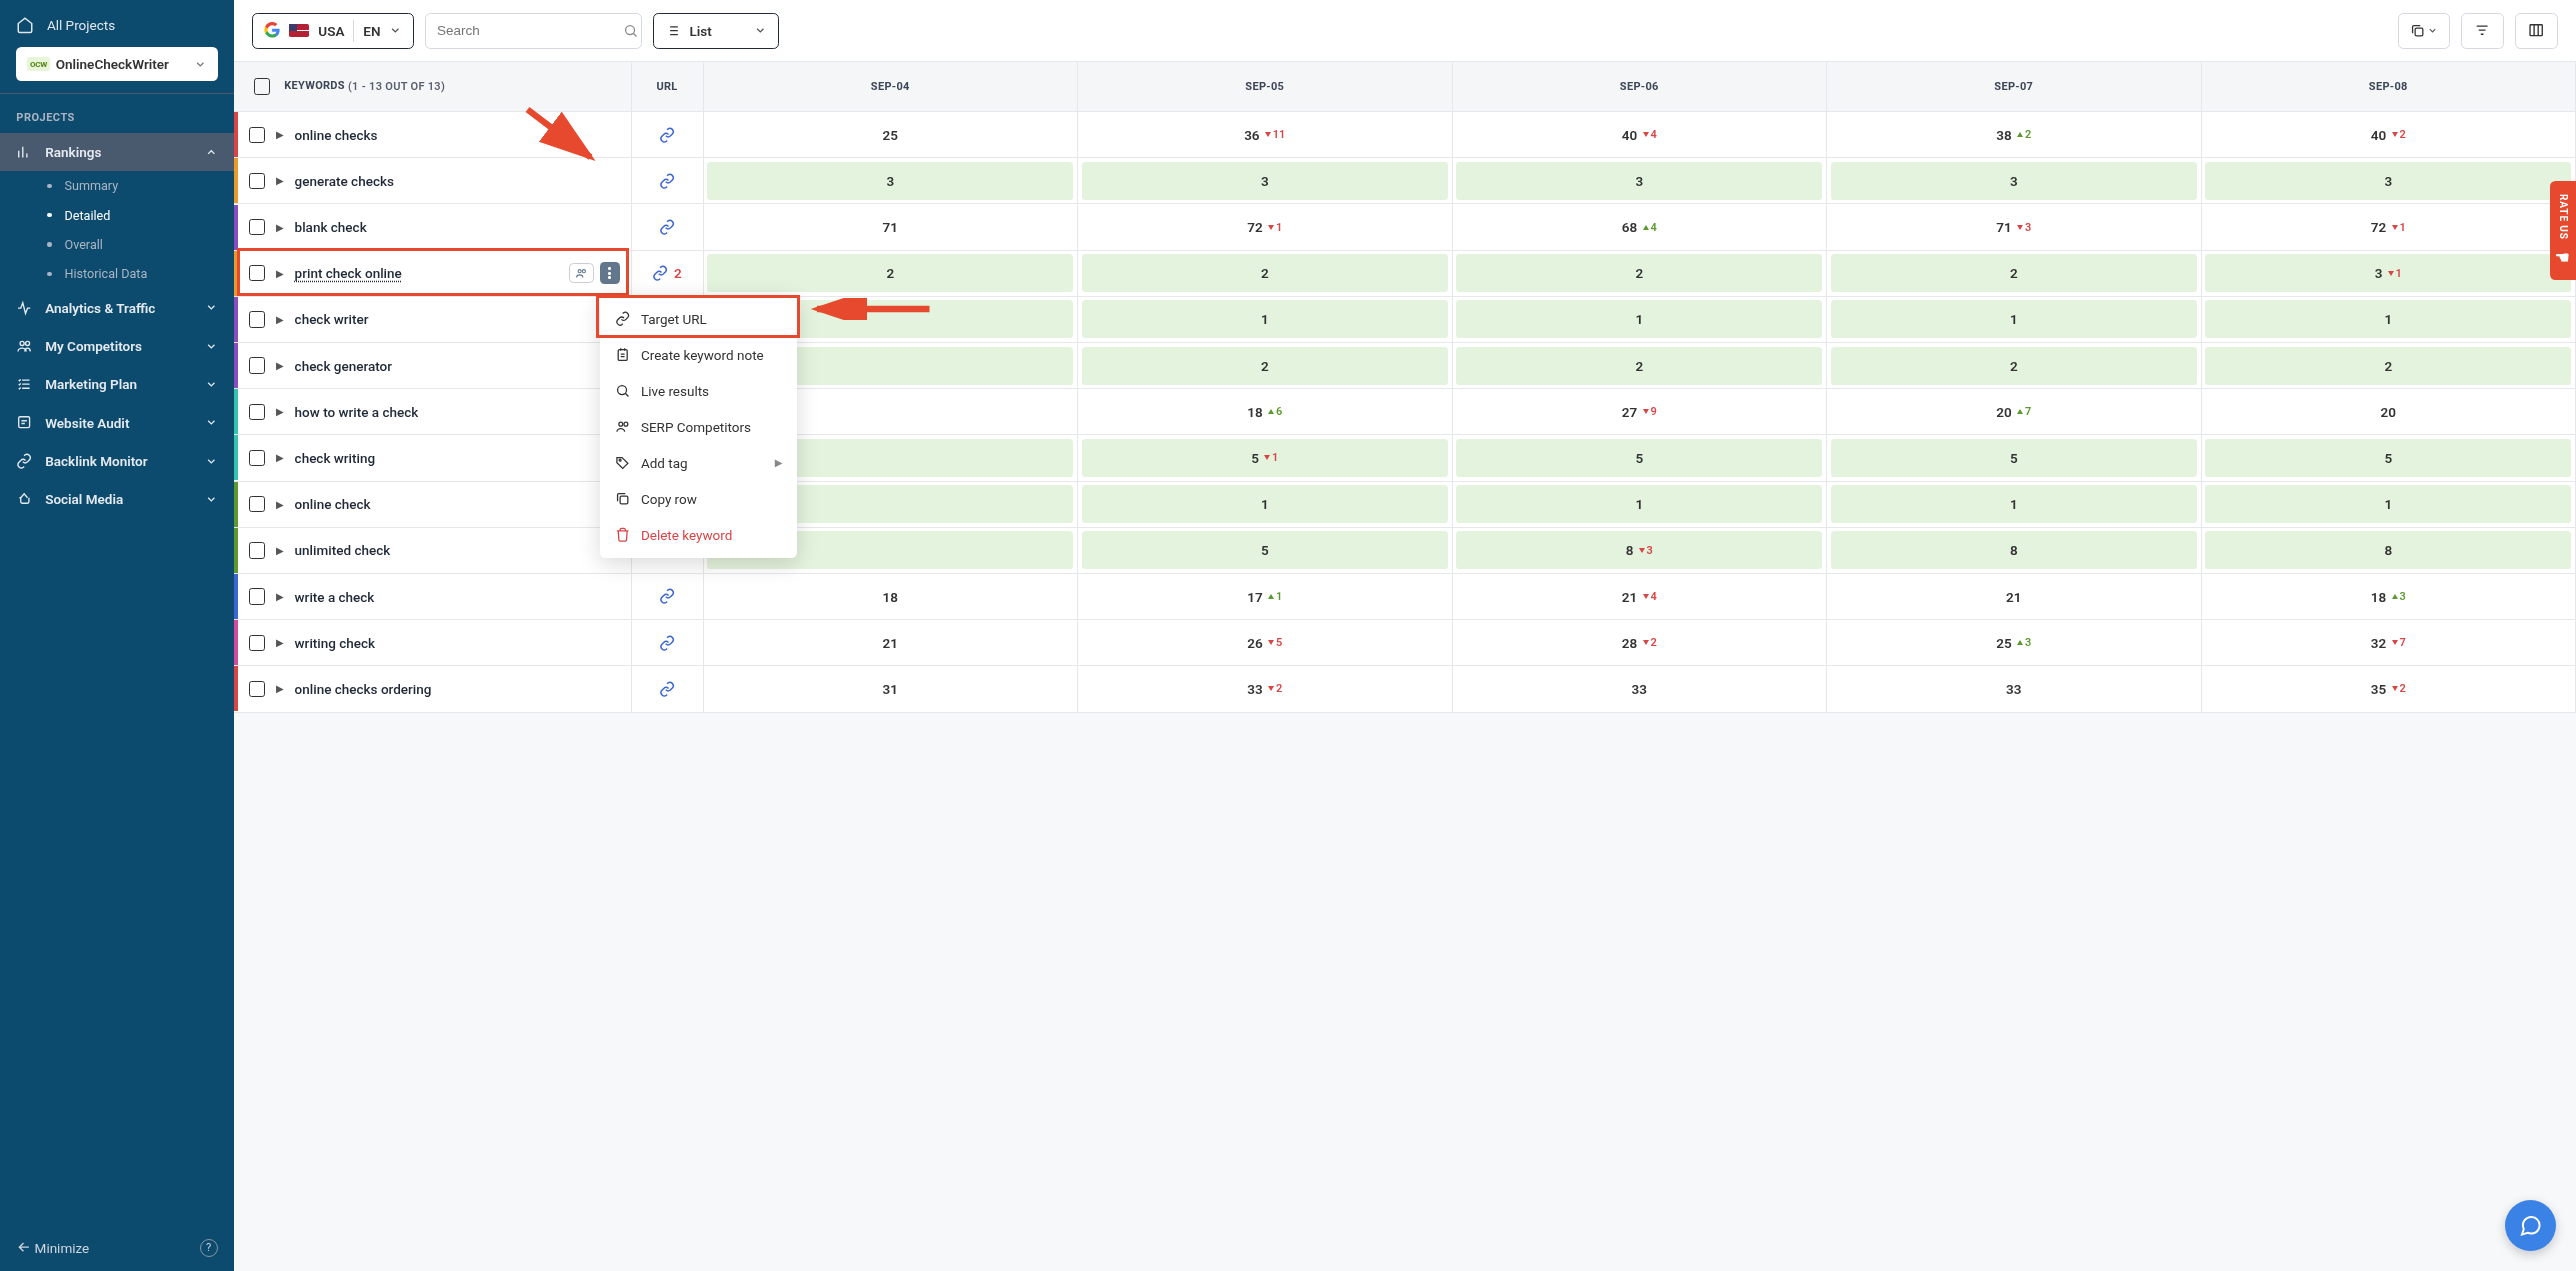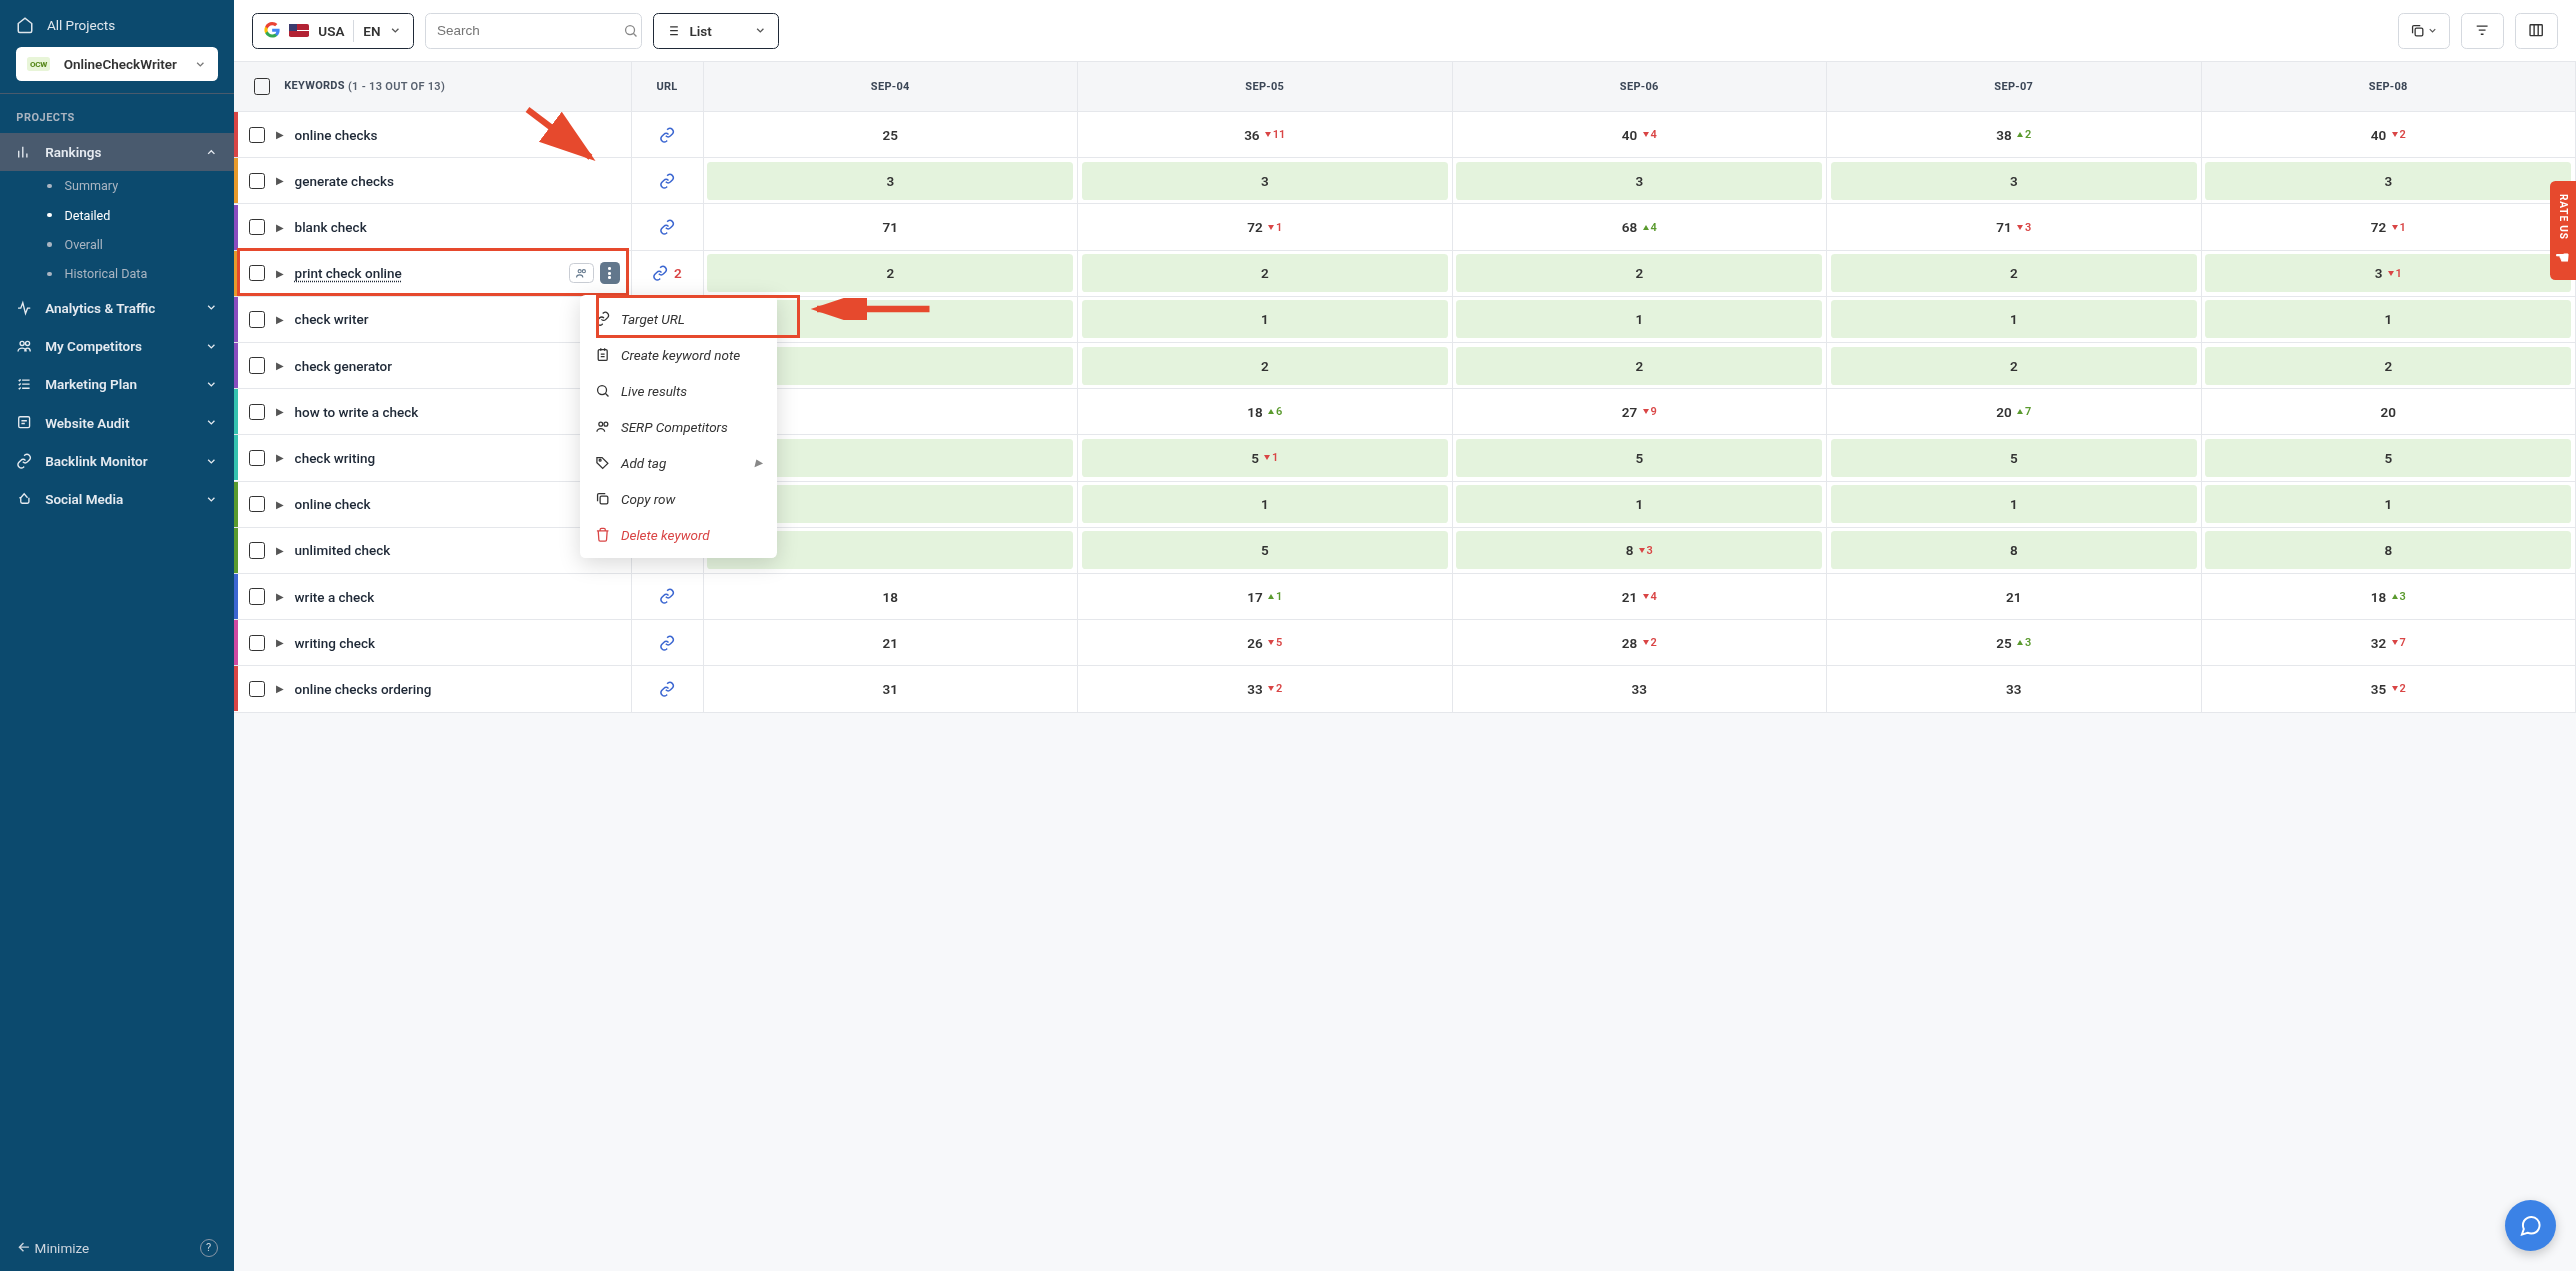--- a/index.html
+++ b/index.html
@@ -2,21 +2,21 @@
 <html style="font-size:14.5px"><head>
 <meta charset="utf-8">
 <style>
 * { box-sizing: border-box; margin: 0; padding: 0; }
 body { font-family: -apple-system, BlinkMacSystemFont, "Segoe UI", Roboto, sans-serif; background: #fff; color: #333; overflow: hidden; }
 .app { display: flex; height: 100vh; }
 
 
 .sidebar { width: 234px; background: #0c4a6e; color: #cdd5de; display: flex; flex-direction: column; font-size: 13.5px; }
 .sb-top { padding: 16.3px 16.3px 12.6px; display: flex; align-items: center; gap: 12.6px; color: #dfe6ec; }
-.sb-project-select { margin: 0 16.3px 12.6px; background: #fff; border-radius: 5.4px; color: #333; padding: 9px 11px; display: flex; align-items: center; gap: 14px; font-weight: 600; cursor: pointer; }
+.sb-project-select { margin: 0 16.3px 12.6px; background: #fff; border-radius: 5.4px; color: #333; padding: 9px 11px; display: flex; align-items: center; gap: 6px; font-weight: 600; cursor: pointer; }
 .sb-project-select .logo { background: #e8f5d8; color: #5a8a1f; font-size: 8.1px; font-weight: 800; padding: 1.8px 2.7px; border-radius: 2.7px; letter-spacing: -0.3px; }
 .sb-project-select .chev { margin-left: auto; color: #777; }
 .sb-divider { border: 0; border-top: 0.9px solid #4a5a6c; margin: 0; }
 .sb-section-label { padding: 16.3px 16.3px 9px; font-size: 11px; font-weight: 700; letter-spacing: 0.5px; color: #aab4c0; }
 .sb-item { display: flex; align-items: center; gap: 12.6px; padding: 11px 16.3px; cursor: pointer; font-weight: 600; color: #e5eaf0; }
 .sb-item .chev { margin-left: auto; }
 .sb-item.active { background: #495a6e; }
 .sb-sub { padding: 7.2px 16.3px 7.2px 47px; font-size: 12.6px; color: #aab5c2; cursor: pointer; display:flex; align-items:center; gap:13px; }
 .sb-sub.active { color: #fff; }
 .sb-sub .dot { width:4.5px;height:4.5px;border-radius:50%;background:#aab5c2; }
@@ -906,21 +906,21 @@
         <svg width="81" height="63" viewBox="0 0 90 70">
             <defs>
               <marker id="ah1" markerWidth="10" markerHeight="10" refX="8" refY="3" orient="auto">
                 <path d="M0,0 L0,6 L9,3 z" fill="#e6492d"></path>
               </marker>
             </defs>
             <line x1="5" y1="5" x2="75" y2="58" stroke="#e6492d" stroke-width="7" marker-end="url(#ah1)"></line>
           </svg>
       </div>
 
-      <div class="ctx-menu" id="ctx" style="left: 346px; top: 233px; font-style: italic;">
+      <div class="ctx-menu" id="ctx" style="left: 366px; top: 233px;">
           <div class="ctx-item">
             <span class="ico">
               <svg width="15.4" height="15.4" viewBox="0 0 24 24" fill="none" stroke="currentColor" stroke-width="2">
                 <path d="M10 13a5 5 0 0 0 7 0l3-3a5 5 0 0 0-7-7l-1 1M14 11a5 5 0 0 0-7 0l-3 3a5 5 0 0 0 7 7l1-1"></path>
               </svg>
             </span>
             <span>Target URL</span>
           </div>
           <div class="ctx-item">
             <span class="ico">

